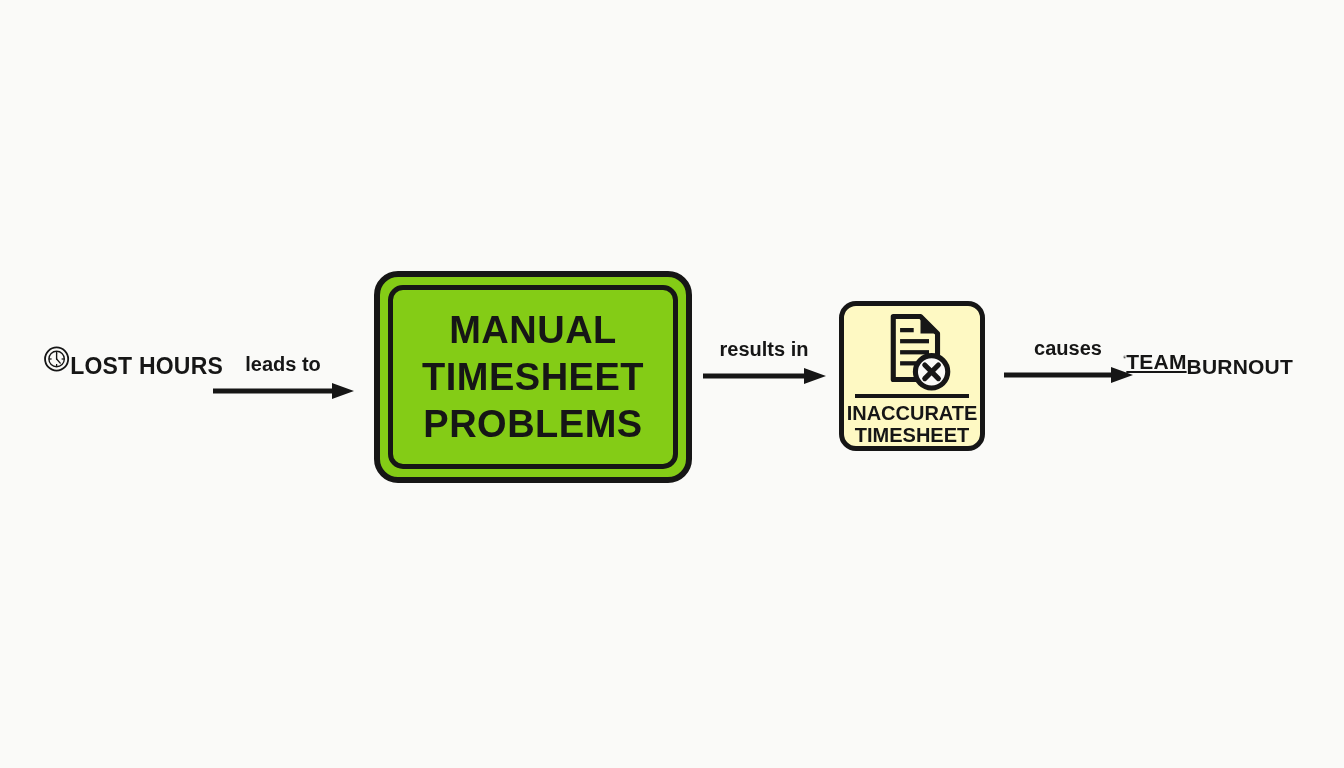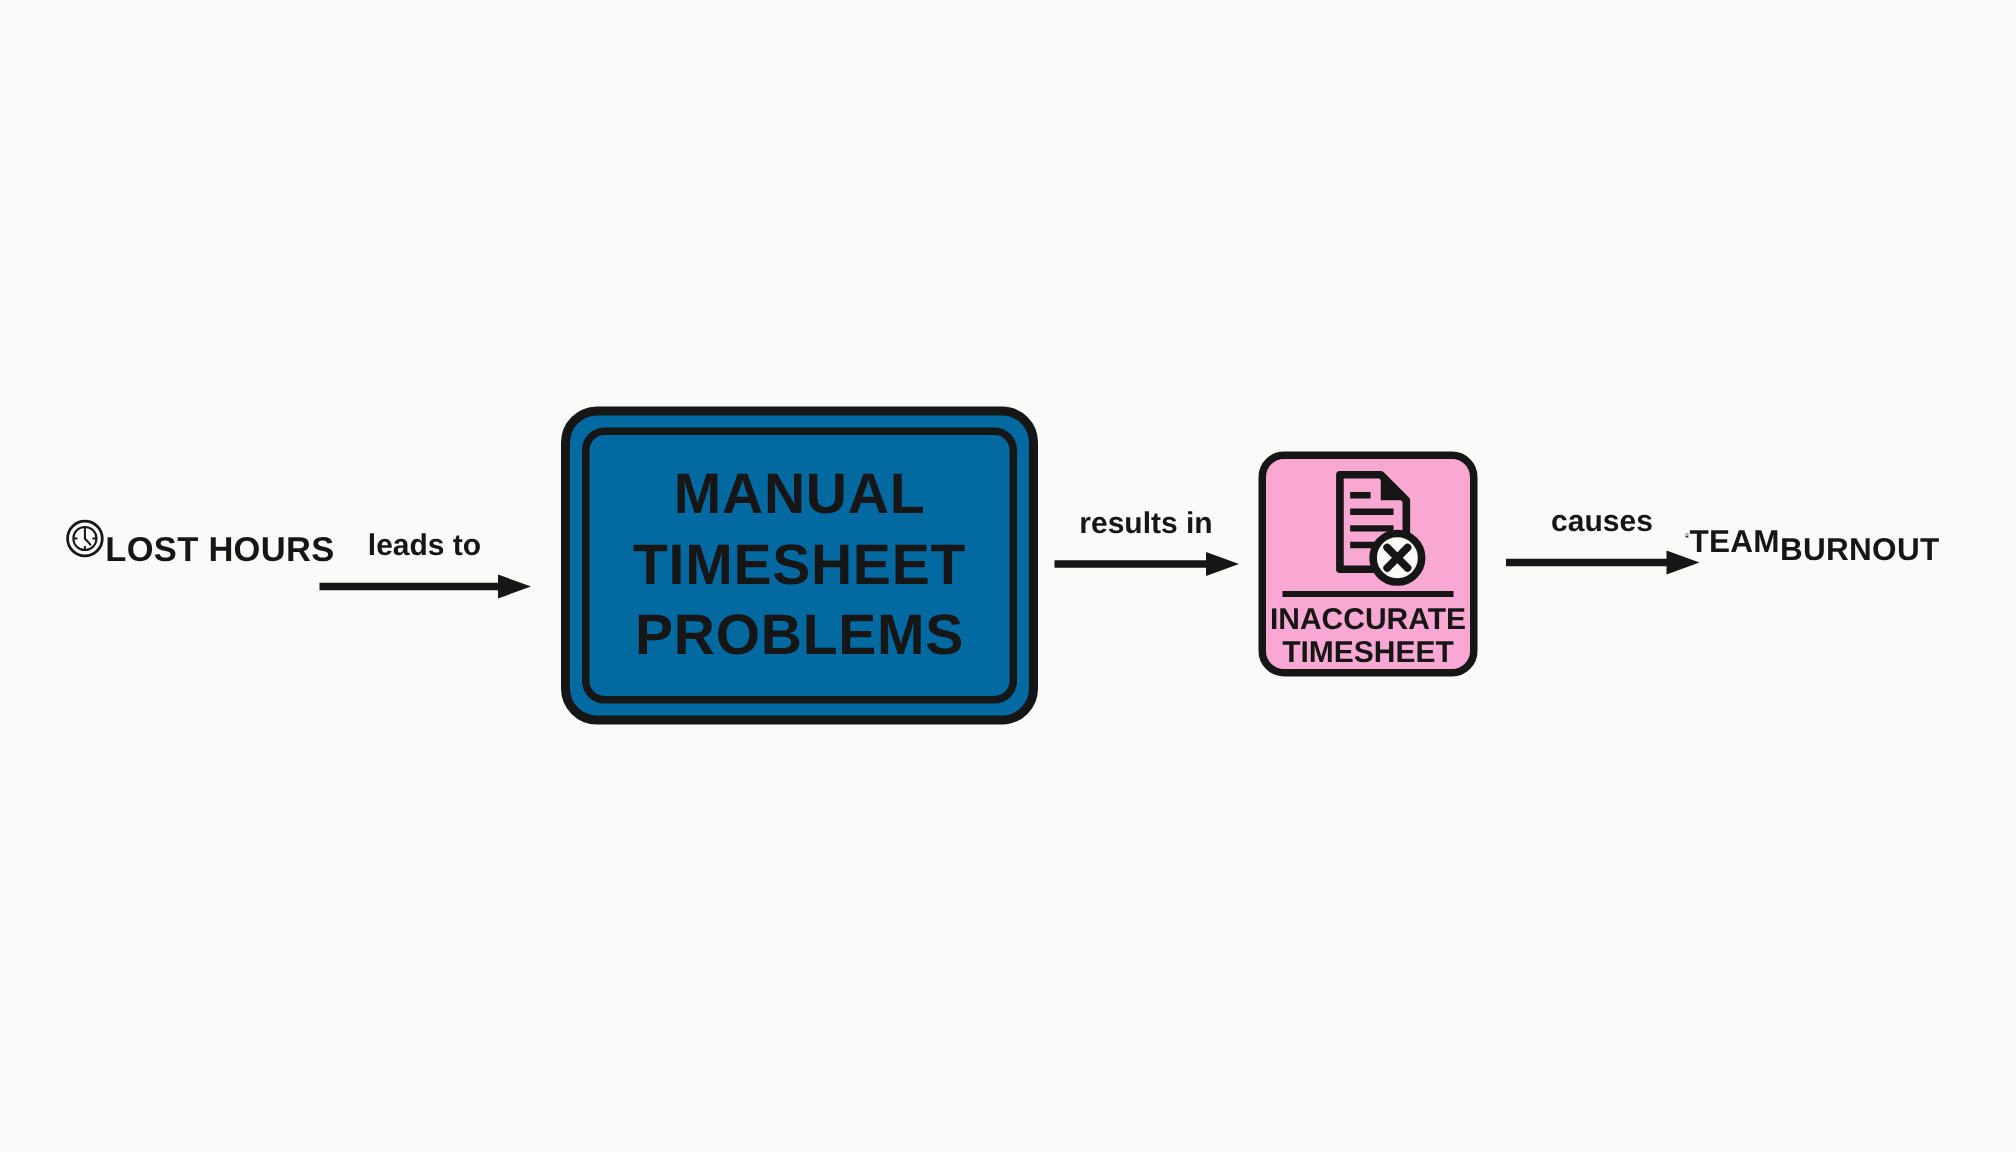--- a/index.html
+++ b/index.html
@@ -46,21 +46,21 @@
   }
   .arrow-svg { display: block; }
   
   .big-box {
     position: absolute;
     left: 374px; top: 271px;
     width: 318px; height: 212px;
     box-sizing: border-box;
     border: 6px solid #161616;
     border-radius: 24px;
-    background: #0369a1;
+    background: #84cc16;
     padding: 8px;
   }
   .big-box-inner {
     box-sizing: border-box;
     width: 100%; height: 100%;
     border: 5px solid #161616;
     border-radius: 15px;
     display: flex;
     flex-direction: column;
     align-items: center;
@@ -75,21 +75,21 @@
     white-space: nowrap;
   }
   
   .card {
     position: absolute;
     left: 839px; top: 301px;
     width: 146px; height: 150px;
     box-sizing: border-box;
     border: 5px solid #161616;
     border-radius: 17px;
-    background: #f9a8d4;
+    background: #fef9c3;
     display: flex;
     flex-direction: column;
     align-items: center;
     padding-top: 2px;
   }
   .card-divider {
     width: 114px;
     height: 4px;
     background: #161616;
     border: none;
@@ -181,17 +181,17 @@
       </defs>
       <circle cx="60" cy="60" r="51" fill="none" stroke="#161616" stroke-width="8"></circle>
       <g clip-path="url(#person-clip)">
         <path d="M27 106 C27 80 41 71 60 71 C79 71 93 80 93 106 Z" fill="#161616"></path>
         <line x1="41" y1="76" x2="36" y2="88" stroke="#fafaf8" stroke-width="4"></line>
         <line x1="79" y1="76" x2="84" y2="88" stroke="#fafaf8" stroke-width="4"></line>
       </g>
       <circle cx="60" cy="46" r="18" fill="#161616"></circle>
       <path d="M44 50 A13 13 0 0 0 70 52 A13 13 0 0 0 53 40 L44 47 Z" fill="#fafaf8"></path>
     </svg>
-    <div class="node-label small" style="margin-top:9px;">TEAM</div>
+    <div class="node-label small" style="margin-top:9px;text-decoration:underline;">TEAM</div>
     <div class="node-label small">BURNOUT</div>
   </div>
 
 </div>
 
 </body></html>

